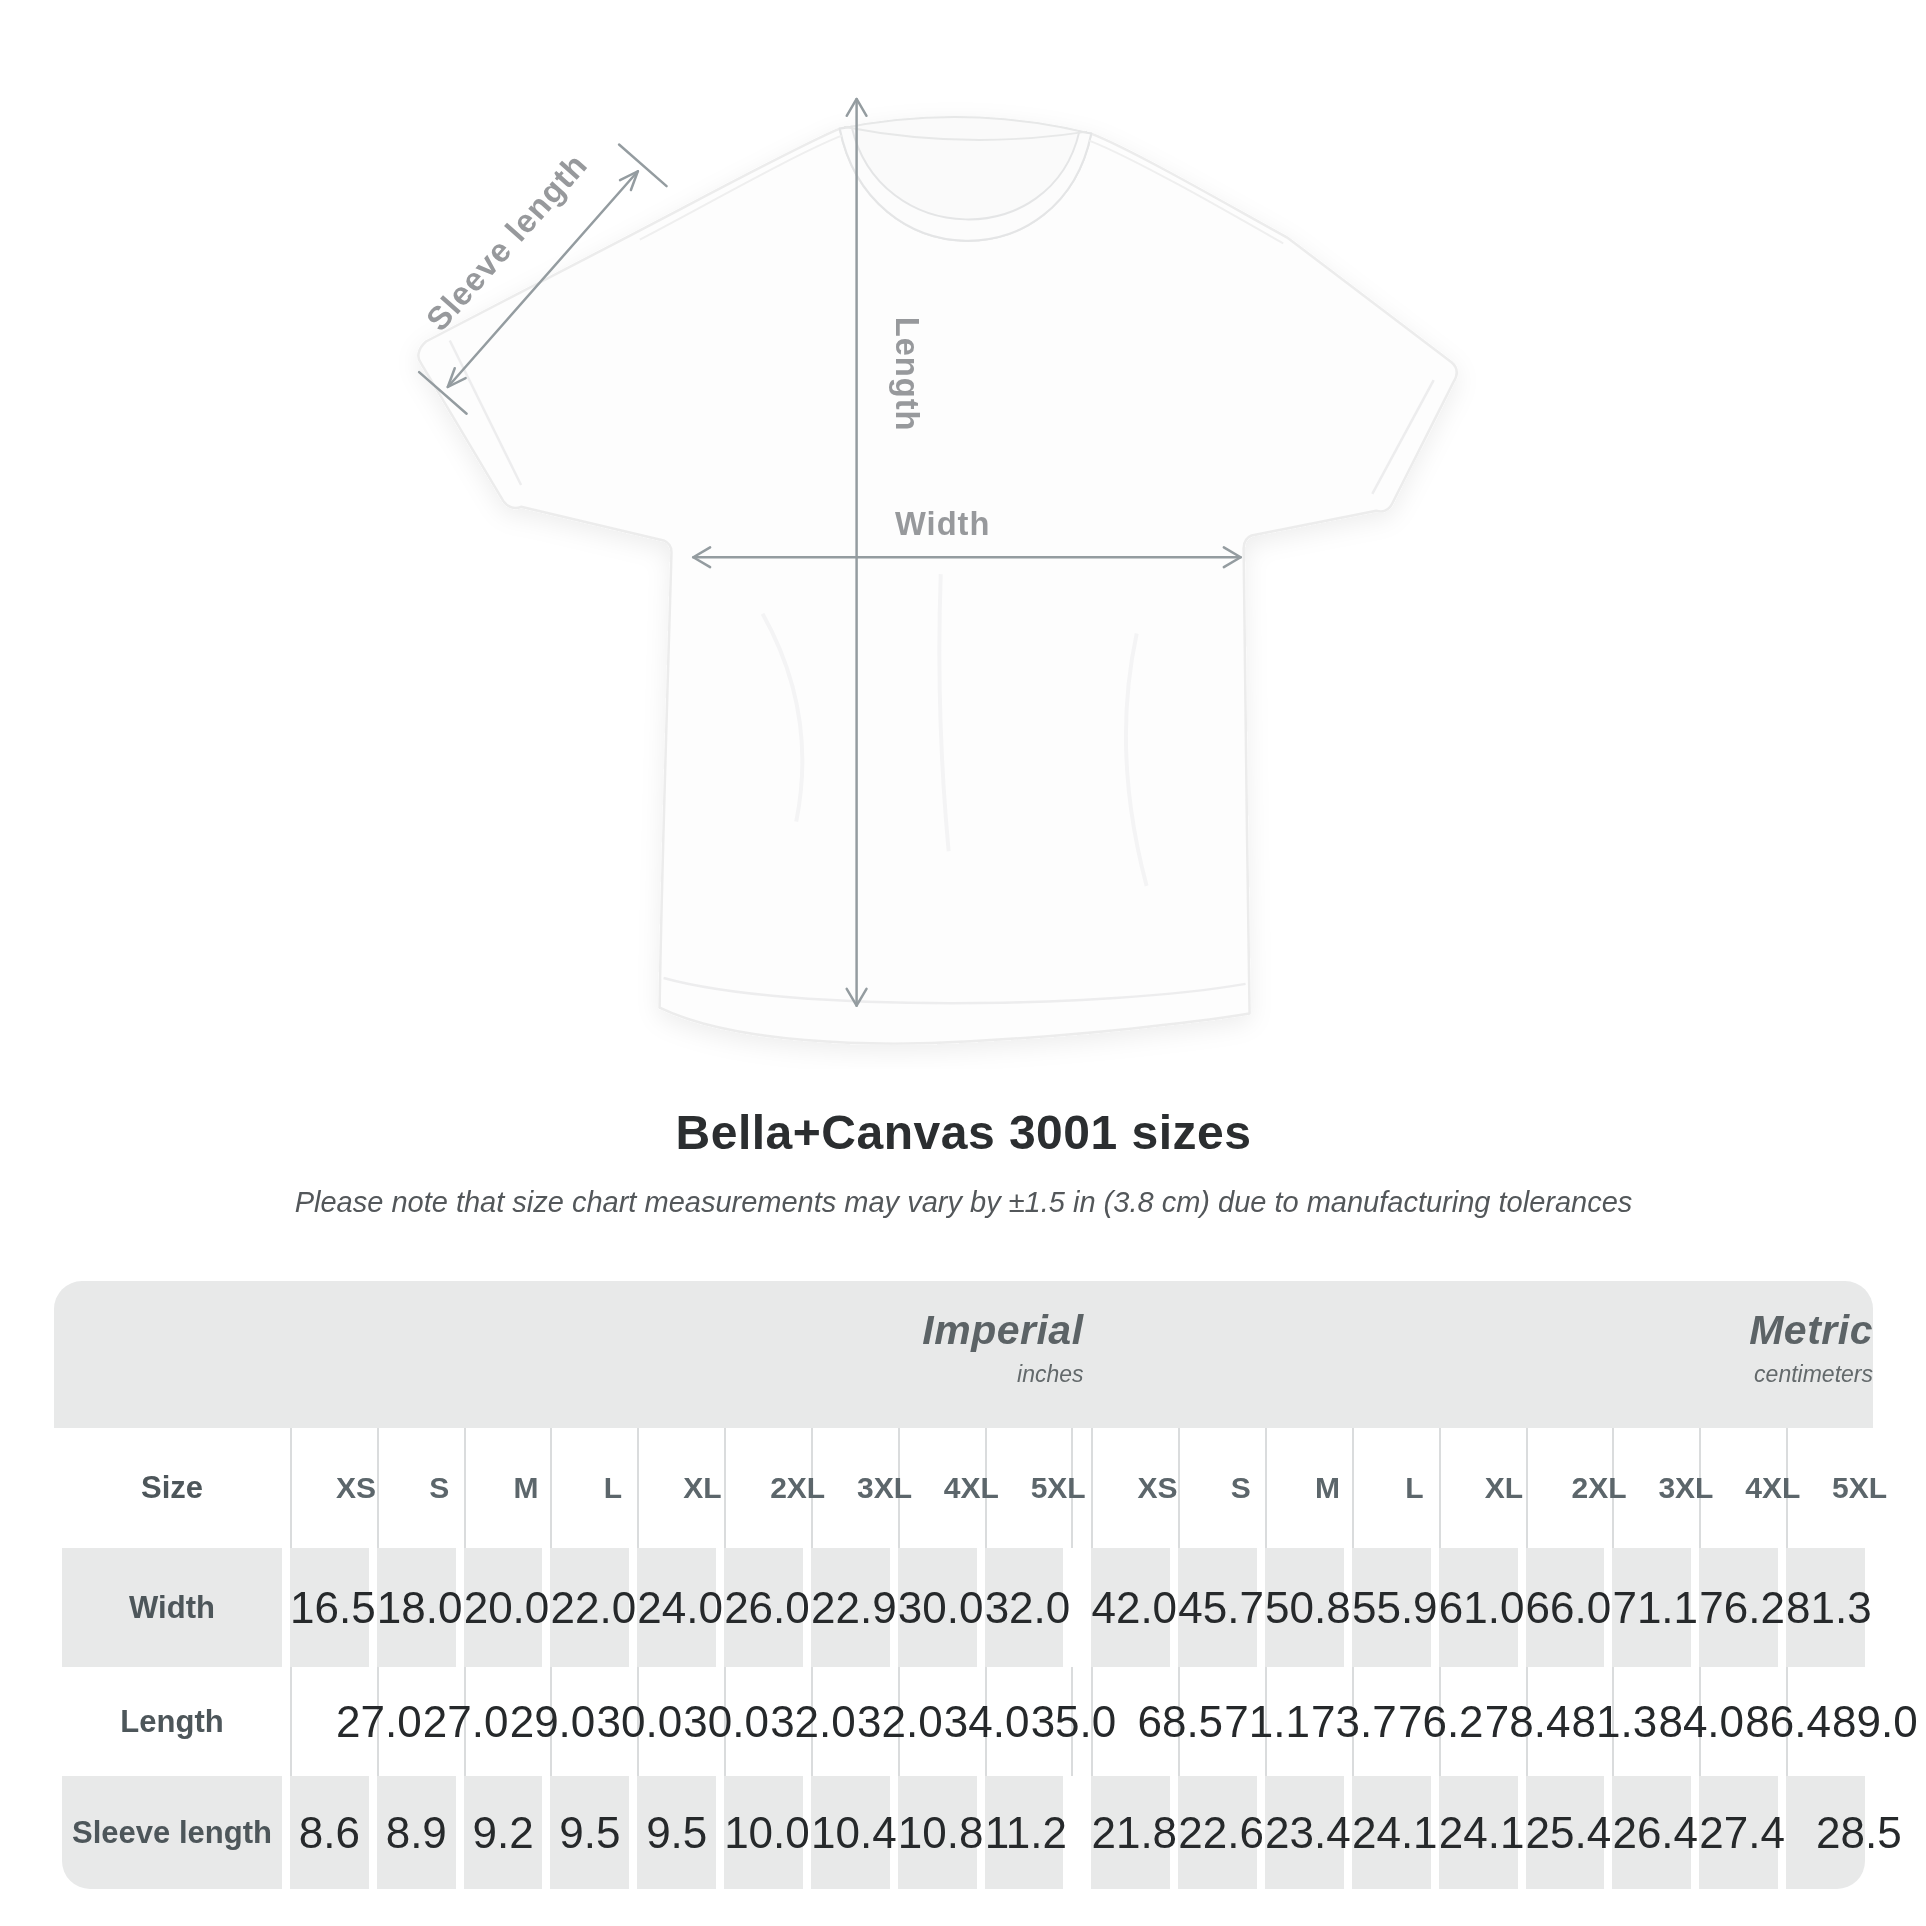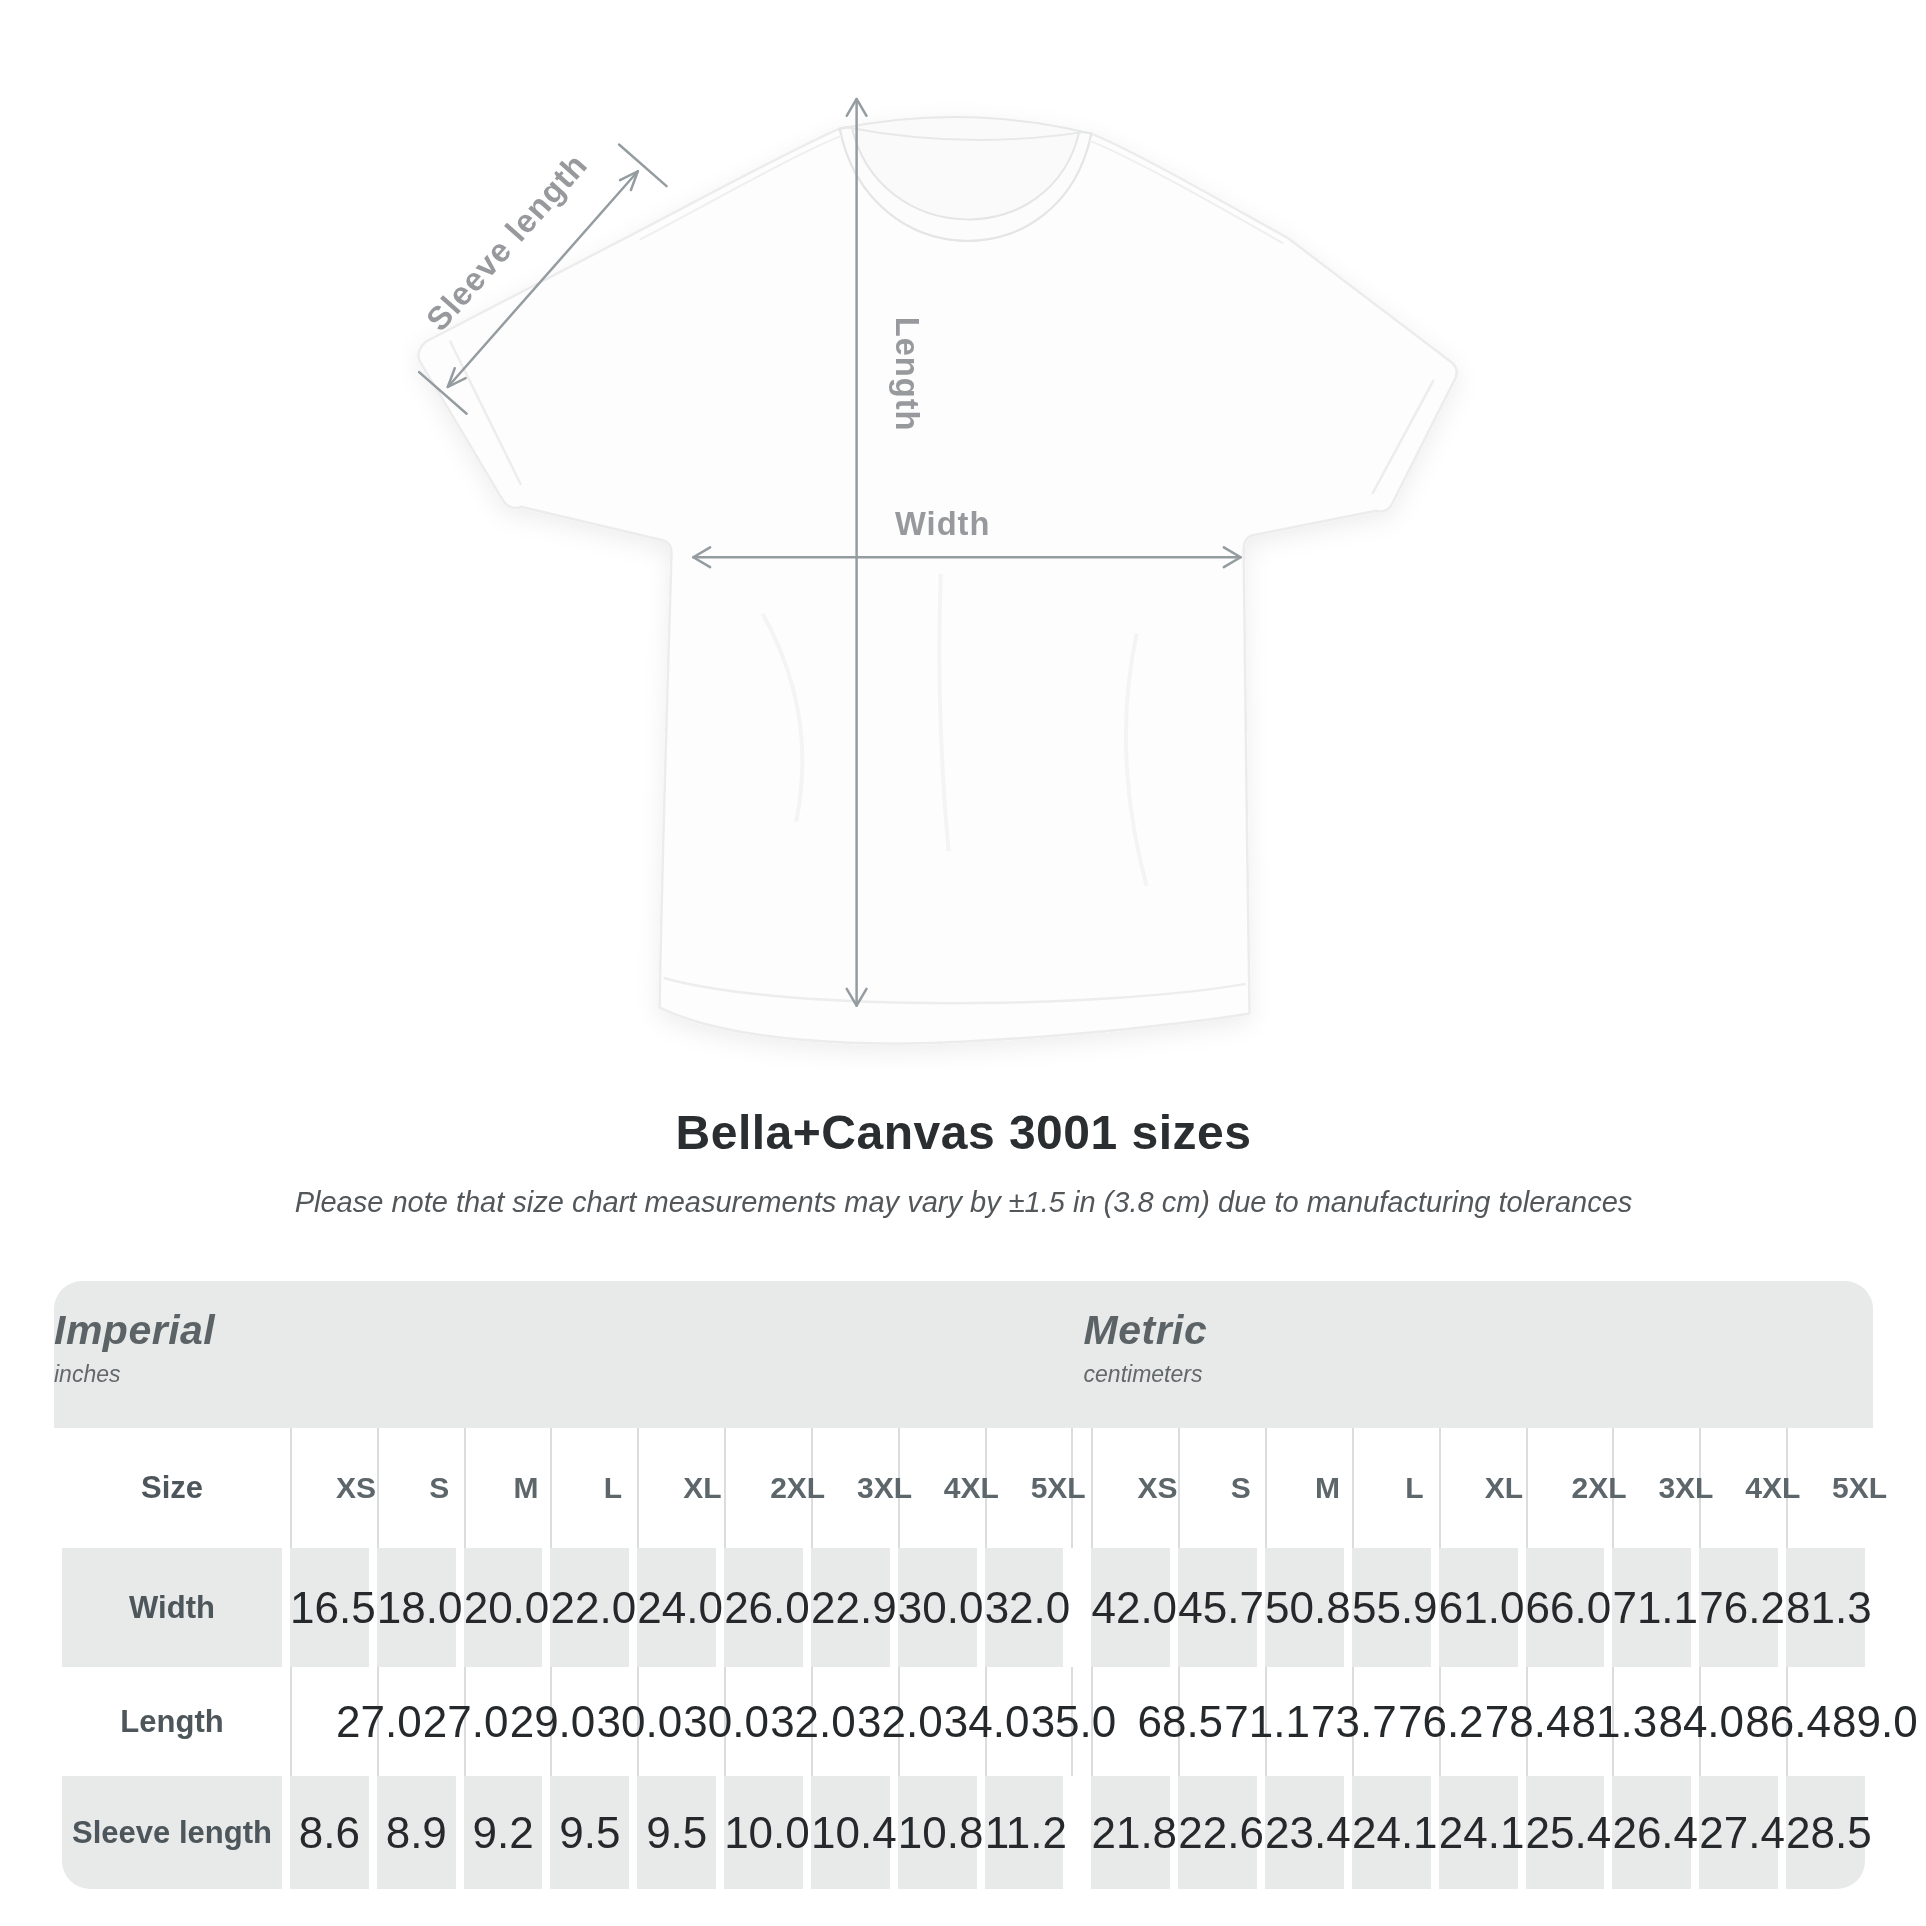--- a/index.html
+++ b/index.html
@@ -24,21 +24,21 @@
     margin:24px 0 0;font-size:29px;line-height:36px;font-style:italic;
     color:#53575a;font-weight:normal;
   }
 
   
   .table-wrap{margin:61px 54px 0;}
   .band{
     position:relative;width:100%;height:147px;background:#e8e9e9;
     border-radius:28px 28px 0 0;display:flex;
   }
-  .band-group{text-align:left;padding-top:26px;box-sizing:border-box;}
+  .band-group{text-align:right;padding-top:26px;box-sizing:border-box;}
   .band-group.g-imperial{flex:0 0 56.6%;}
   .band-group.g-metric{flex:0 0 43.4%;}
   .band-name{
     font-size:41px;font-weight:bold;font-style:italic;color:#5c6366;letter-spacing:0.5px;
   }
   .band-unit{margin-top:7px;font-size:23px;font-style:italic;color:#63696b;}
 
   table.sizes{
     width:100%;table-layout:fixed;border-collapse:separate;border-spacing:8px 0;
   }
@@ -46,21 +46,21 @@
   col.col-gap{width:12px;}
   td{box-sizing:border-box;text-align:center;vertical-align:middle;padding:0;}
   tr.row-size td{height:120px;}
   tr.row-width td{height:119px;}
   tr.row-length td{height:109px;}
   tr.row-sleeve td{height:113px;}
   .row-shade td{background:#e8e9e9;}
   .row-shade td.spacer{background:transparent;}
   .row-light td + td{border-left:2px solid #dadcdd;padding-left:44px;}
   .row-sleeve td:first-child{border-radius:0 0 0 28px;}
-  .row-sleeve td:last-child{border-radius:0 0 28px 0;}
+  .row-sleeve td:last-child{border-radius:0 0 28px 0;padding-left:30px;}
   td.row-head{font-size:31px;font-weight:bold;color:#4d565a;}
   td.col-head{font-size:30px;font-weight:bold;color:#5c666b;}
   td.val{font-size:44px;color:#26292b;}
 </style>
 </head>
 <body>
 
 <div class="canvas">
 
   <div class="shirt-area">

